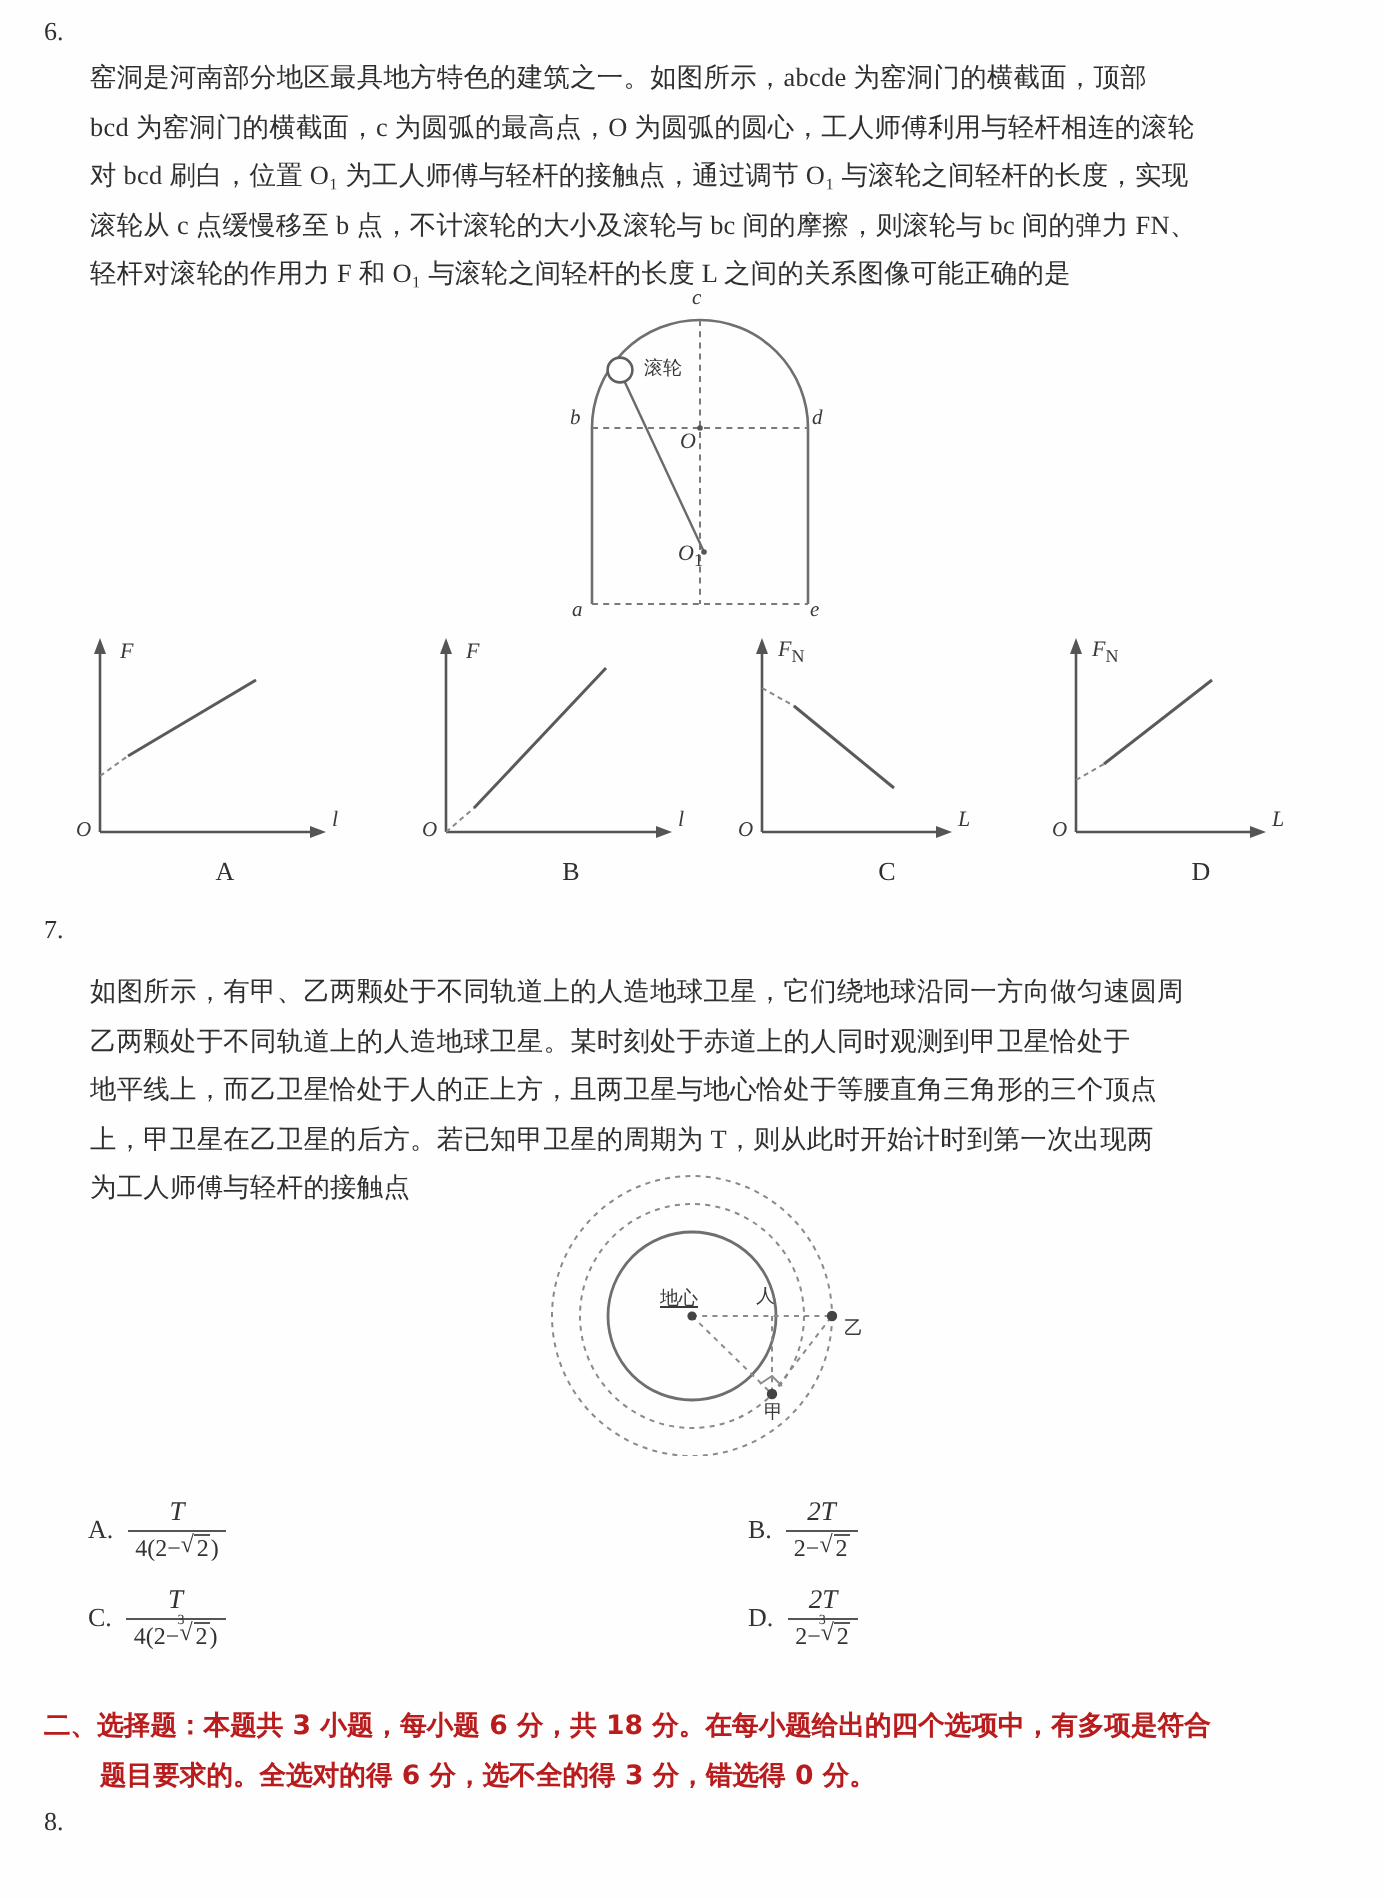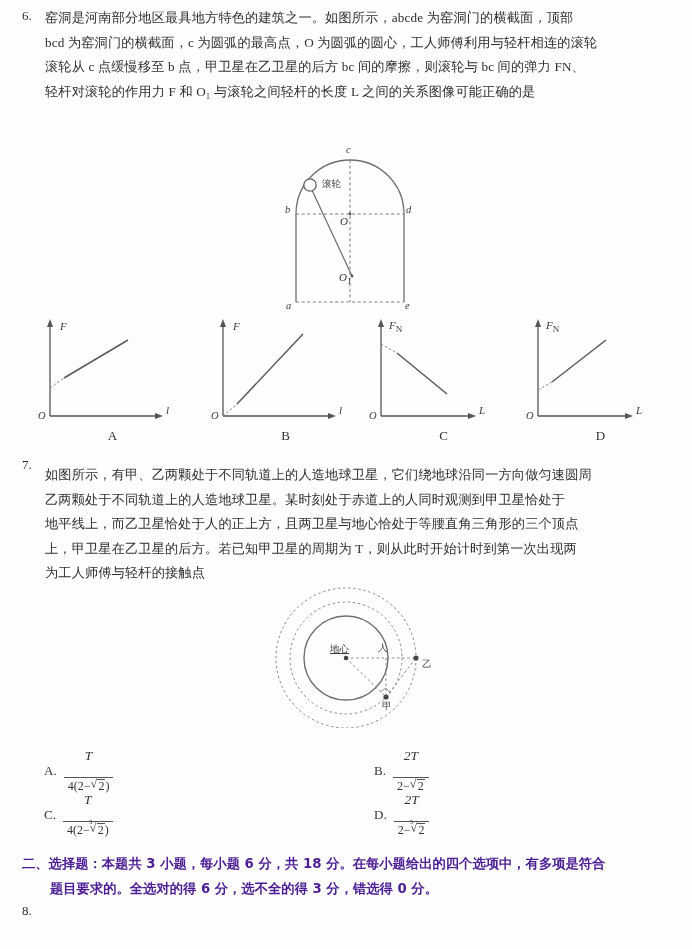--- a/index.html
+++ b/index.html
@@ -29,20 +29,21 @@
     color: #2f2f2f;
     text-align: justify;
   }
   .qnum {
     position: absolute;
     font-size: 13px;
     color: #2f2f2f;
   }
   .body-text {
     letter-spacing: 0.15px;
+    margin-top: 21px;
   }
   .sub { font-size: 9px; vertical-align: sub; font-style: normal;}
 
   
   .fig-arch {
     position: absolute;
     left: 282px;
     top: 142px;
     width: 136px;
     height: 172px;
@@ -111,21 +112,20 @@
   }
   .frac .num {
     padding: 0 5px 1px 5px;
     font-size: 13.5px;
   }
   .frac .den {
     border-top: 1px solid #555;
     padding: 1px 4px 0 4px;
     font-size: 12px;
     font-style: normal;
-    margin-top: 12px;
   }
 
   
   .rad {
     display: inline-block;
     position: relative;
     padding-left: 7px;
     font-style: normal;
   }
   .rad::before {
@@ -151,35 +151,36 @@
   
   .sec-head {
     position: absolute;
     left: 22px;
     top: 851px;
     width: 650px;
     font-family: "DejaVu Sans", "Liberation Sans", sans-serif;
     font-weight: bold;
     font-size: 13.3px;
     line-height: 25px;
-    color: #4c1d95;
+    color: #b91c1c;
   }
   .sec-head .indent { display: block; padding-left: 28px; }
 </style>
 </head>
 <body>
 
 <div class="page">
 
   <div class="qnum" style="left:22px; top:8px;">6.</div>
 
   <div class="qblock body-text" style="left:45px; top:6px; width:630px;">
     <div>窑洞是河南部分地区最具地方特色的建筑之一。如图所示，abcde 为窑洞门的横截面，顶部</div>
     <div>bcd 为窑洞门的横截面，c 为圆弧的最高点，O 为圆弧的圆心，工人师傅利用与轻杆相连的滚轮</div>
-    <div>滚轮从 c 点缓慢移至 b 点，甲卫星在乙卫星的后方 bc 间的摩擦，则滚轮与 bc 间的弹力 FN、</div>
+    <div>对 bcd 刷白，位置 O₁ 为工人师傅与轻杆的接触点，通过调节 O₁ 与滚轮之间轻杆的长度，实现</div>
+    <div>滚轮从 c 点缓慢移至 b 点，不计滚轮的大小及滚轮与 bc 间的摩擦，则滚轮与 bc 间的弹力 FN、</div>
     <div>轻杆对滚轮的作用力 F 和 O₁ 与滚轮之间轻杆的长度 L 之间的关系图像可能正确的是</div>
   </div>
 
   <div class="fig-arch">
     <svg width="136" height="172" viewBox="0 0 136 172">
 
       <path d="M 14 160 L 14 72 A 54 54 0 0 1 122 72 L 122 160" fill="none" stroke="#6f6f6f" stroke-width="1.3"></path>
 
       <line x1="14" y1="160" x2="122" y2="160" stroke="#7a7a7a" stroke-width="1" stroke-dasharray="3,2.6"></line>
 

